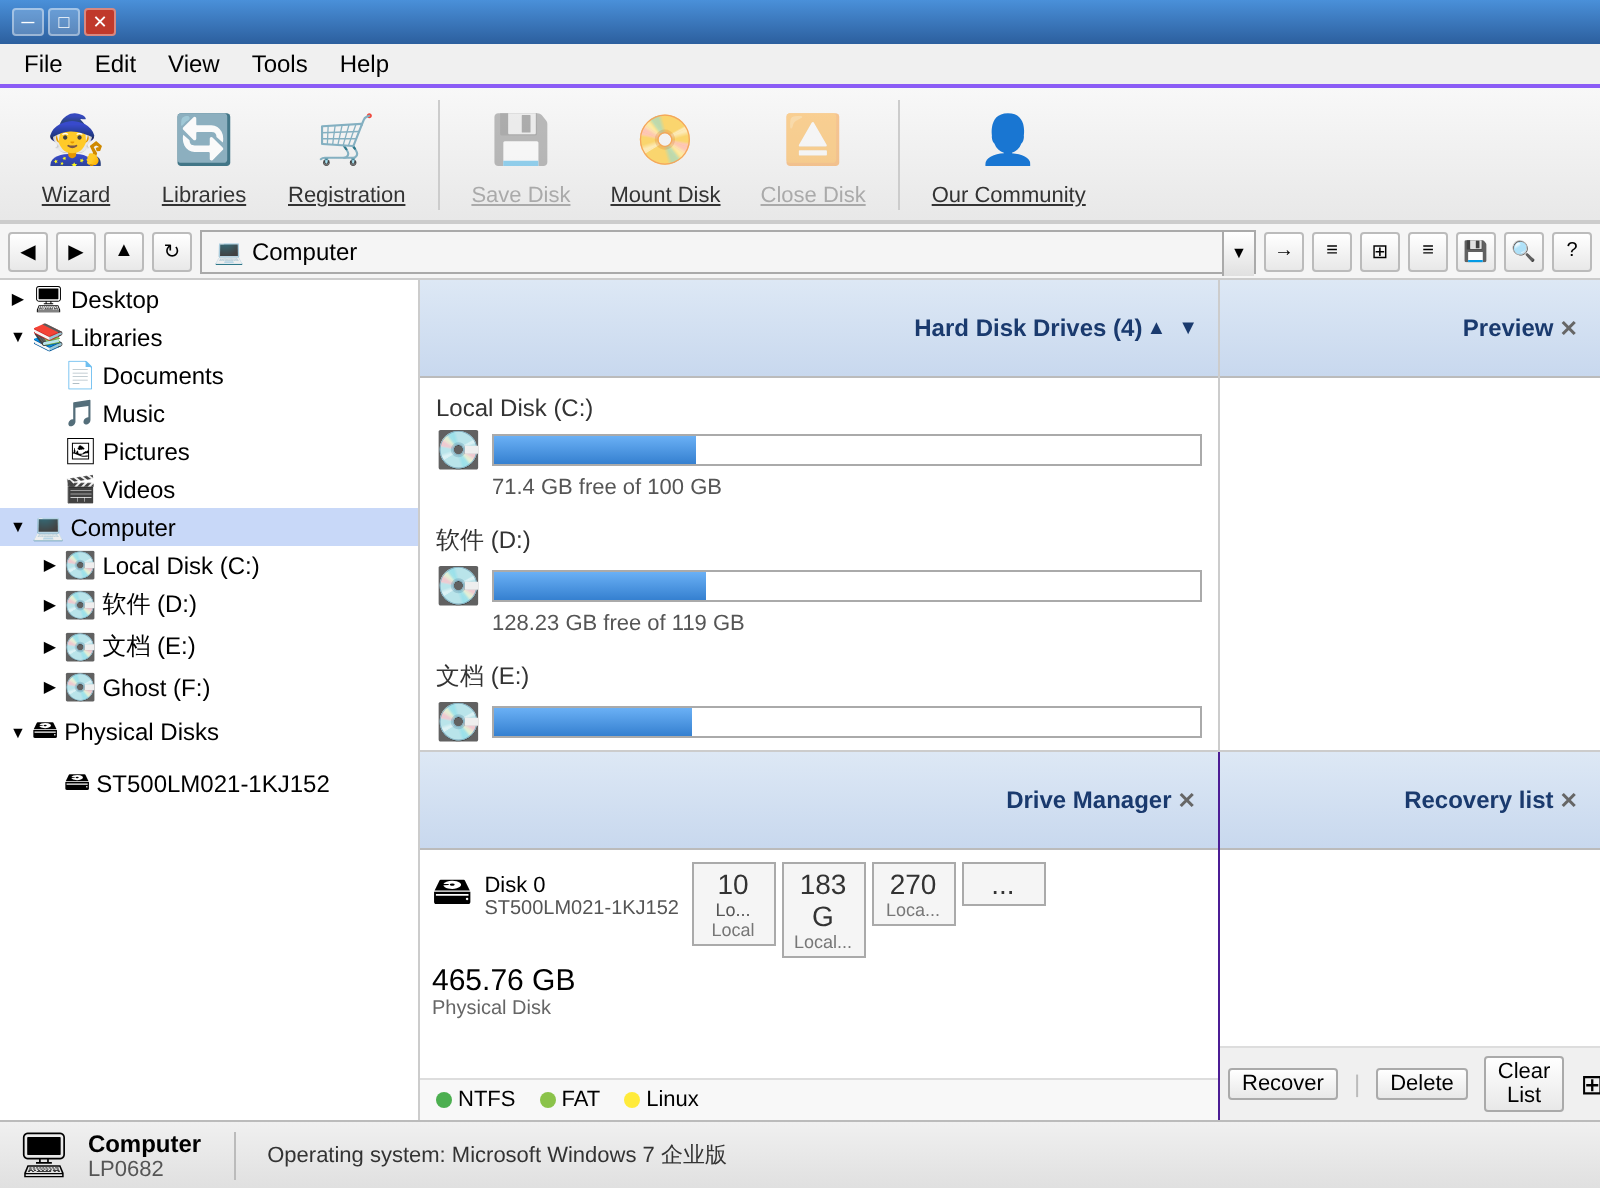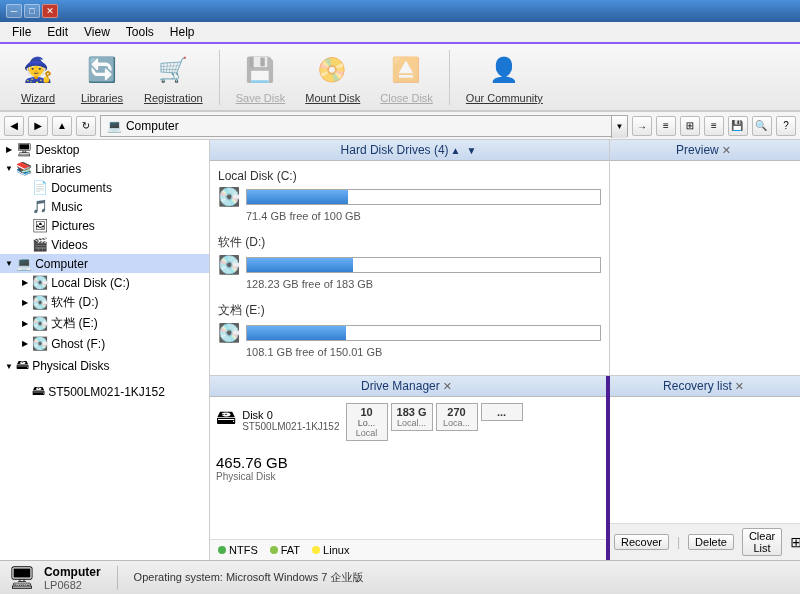--- a/index.html
+++ b/index.html
@@ -133,28 +133,28 @@
 
     
     .drive-panel {
       flex: 1;
       display: flex;
       flex-direction: column;
       border-right: 1px solid #ccc;
     }
     .panel-header {
       background: linear-gradient(to bottom, #dde8f5, #c8d8ee);
-      padding: 3px 8px;
+      padding: 17px 8px;
       font-size: 12px;
-      font-weight: normal;
+      font-weight: bold;
       color: #1a3a6e;
       border-bottom: 1px solid #bbb;
       display: flex;
       align-items: center;
-      justify-content: center;
+      justify-content: flex-end;
     }
     .panel-header-controls { display: flex; gap: 2px; }
     .panel-ctrl-btn { font-size: 10px; cursor: pointer; padding: 0 2px; }
 
     .drive-list {
       flex: 1;
       overflow-y: auto;
       padding: 8px;
     }
     .drive-entry {
@@ -205,21 +205,21 @@
     .bottom-area {
       display: flex;
       height: 185px;
       border-top: 1px solid #ccc;
     }
 
     .drive-manager {
       flex: 1;
       display: flex;
       flex-direction: column;
-      border-right: 4px solid #4c1d95;
+      border-right: 1px solid #4c1d95;
     }
     .dm-content {
       flex: 1;
       display: flex;
       padding: 6px;
       gap: 6px;
     }
     .disk-info {
       display: flex;
       flex-direction: column;
@@ -245,21 +245,21 @@
     }
     .partition-item {
       width: 42px;
       border: 1px solid #aaa;
       background: #f5f5f5;
       padding: 2px;
       font-size: 9px;
       text-align: center;
       cursor: pointer;
     }
-    .partition-num { font-size: 11px; font-weight: bold; color: #333; }
+    .partition-num { font-size: 14px; font-weight: normal; color: #333; }
     .partition-size { color: #555; }
     .partition-label { color: #777; }
 
     .dm-footer {
       display: flex;
       gap: 12px;
       padding: 4px 8px;
       border-top: 1px solid #ddd;
       background: #f8f8f8;
       font-size: 11px;
@@ -497,21 +497,21 @@
                 <div class="drive-free">71.4 GB free of 100 GB</div>
               </div>
               <div class="drive-entry">
                 <div class="drive-name">软件 (D:)</div>
                 <div class="drive-bar-container">
                   <span class="drive-icon">💽</span>
                   <div class="drive-bar-wrap">
                     <div class="drive-bar" style="width: 30%;"></div>
                   </div>
                 </div>
-                <div class="drive-free">128.23 GB free of 183 GB</div>
+                <div class="drive-free">128.23 GB free of 119 GB</div>
               </div>
               <div class="drive-entry">
                 <div class="drive-name">文档 (E:)</div>
                 <div class="drive-bar-container">
                   <span class="drive-icon">💽</span>
                   <div class="drive-bar-wrap">
                     <div class="drive-bar" style="width: 28%;"></div>
                   </div>
                 </div>
                 <div class="drive-free">108.1 GB free of 150.01 GB</div>

